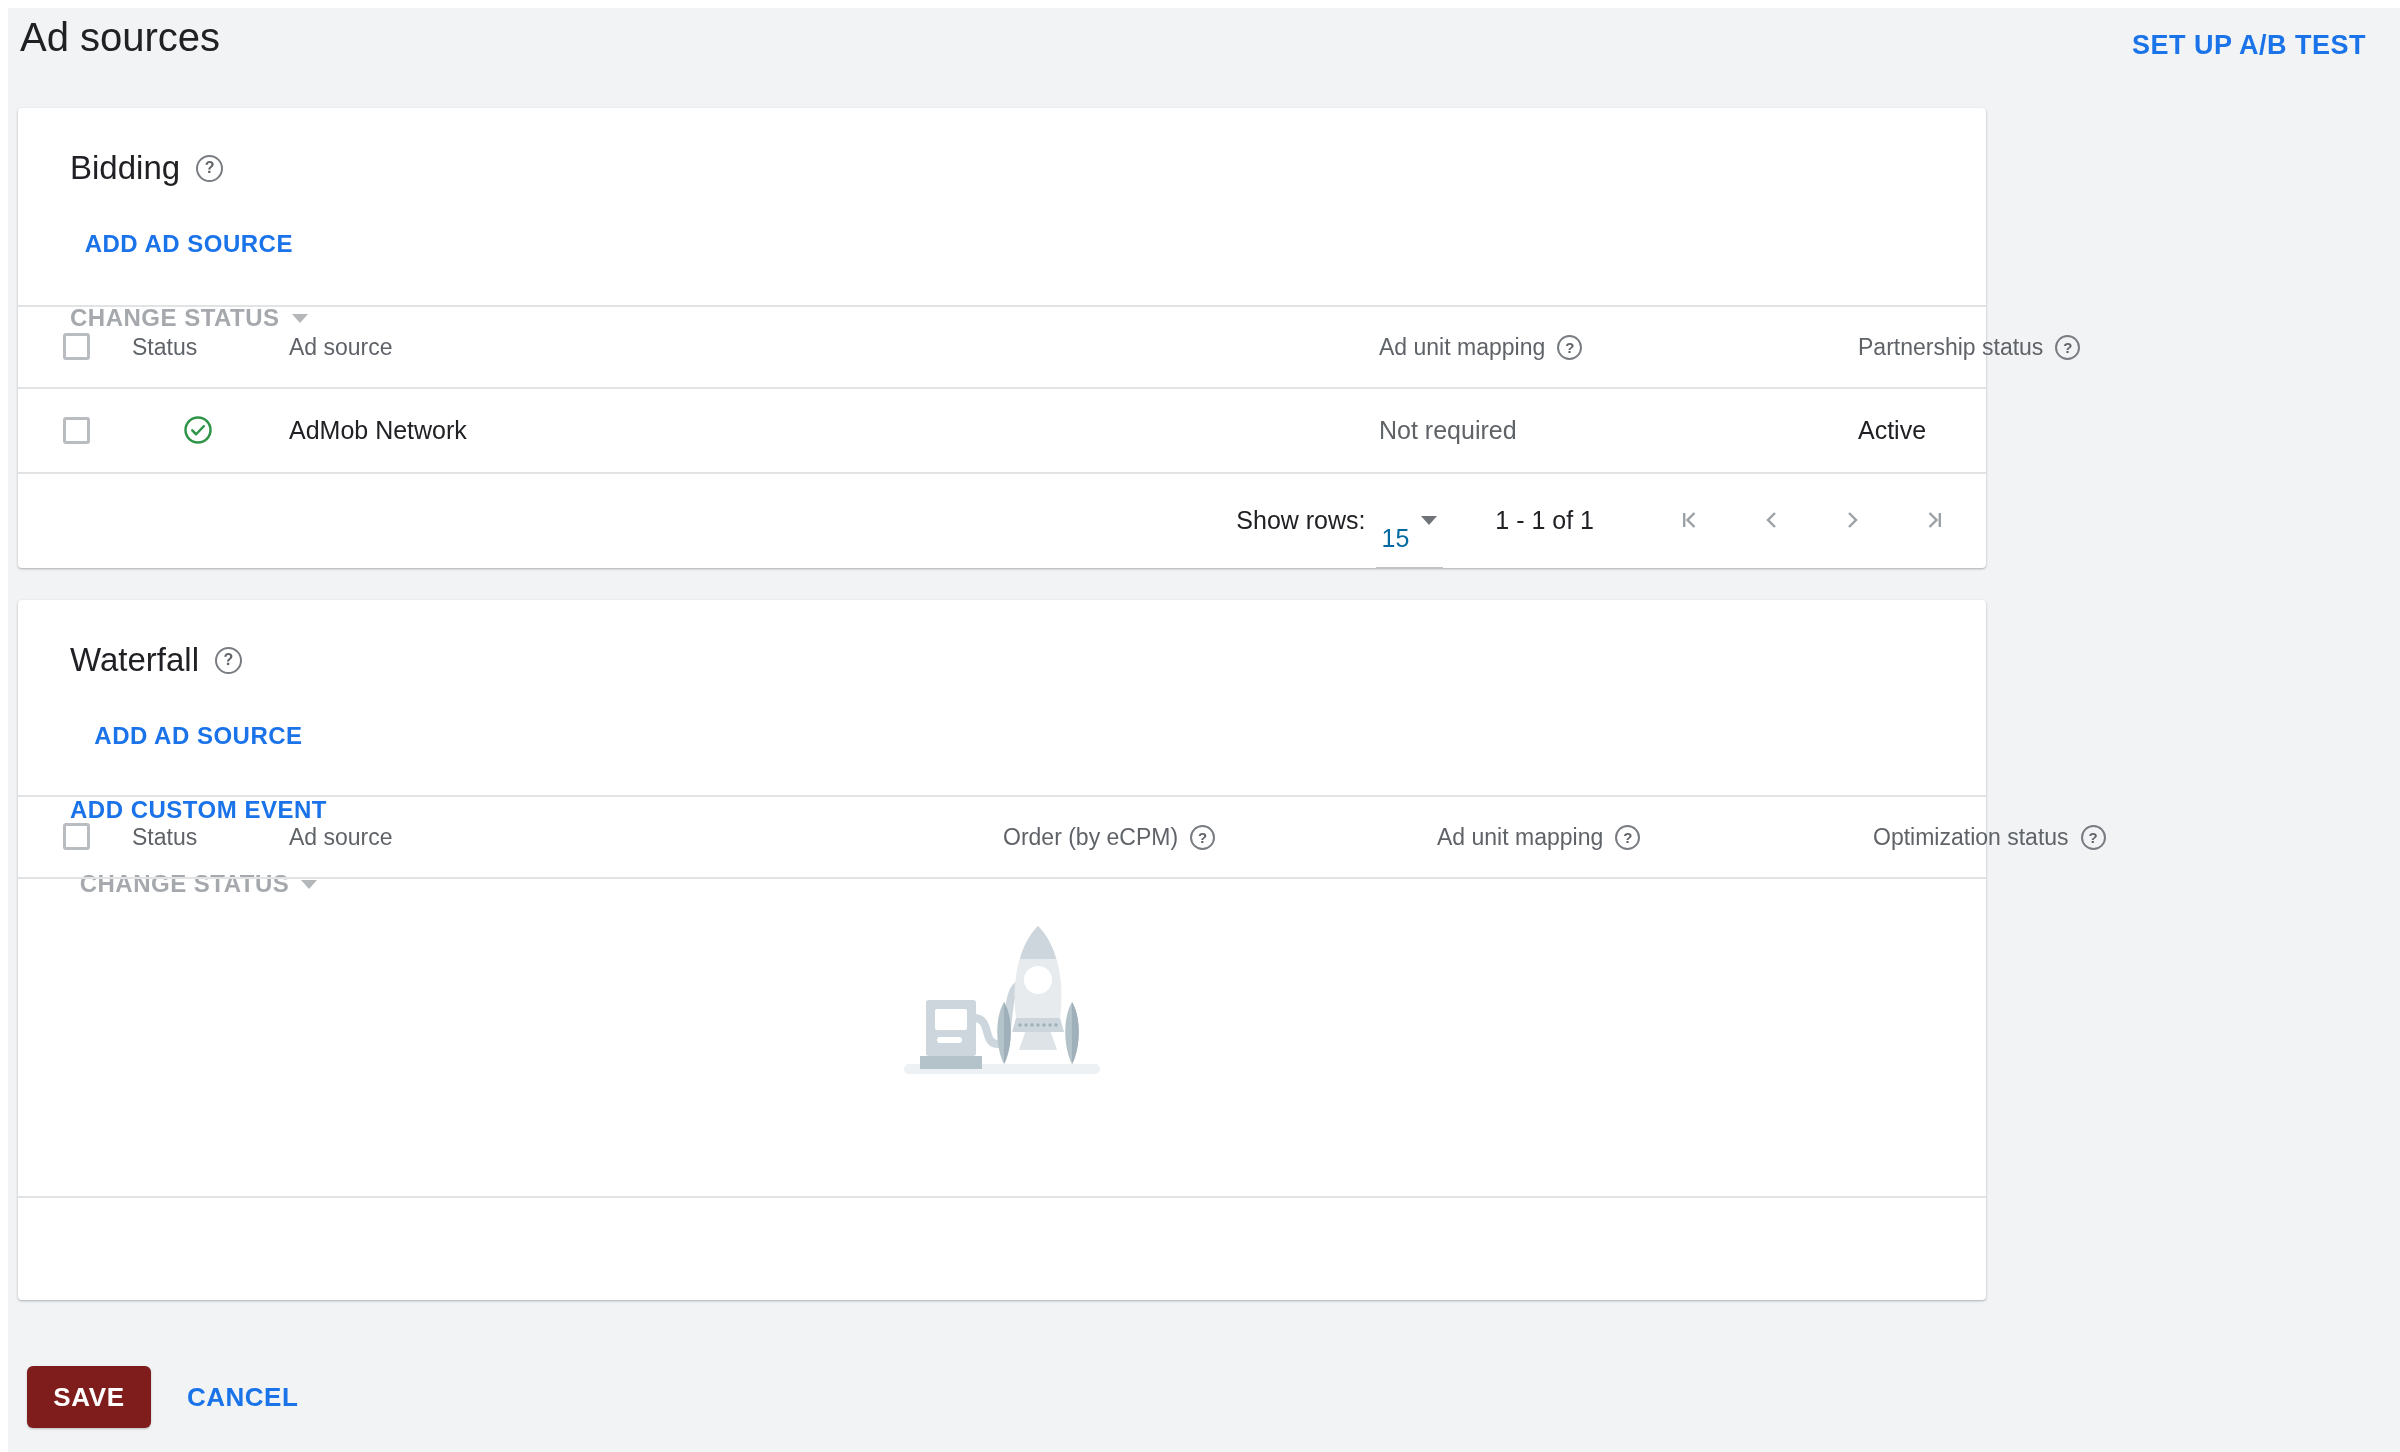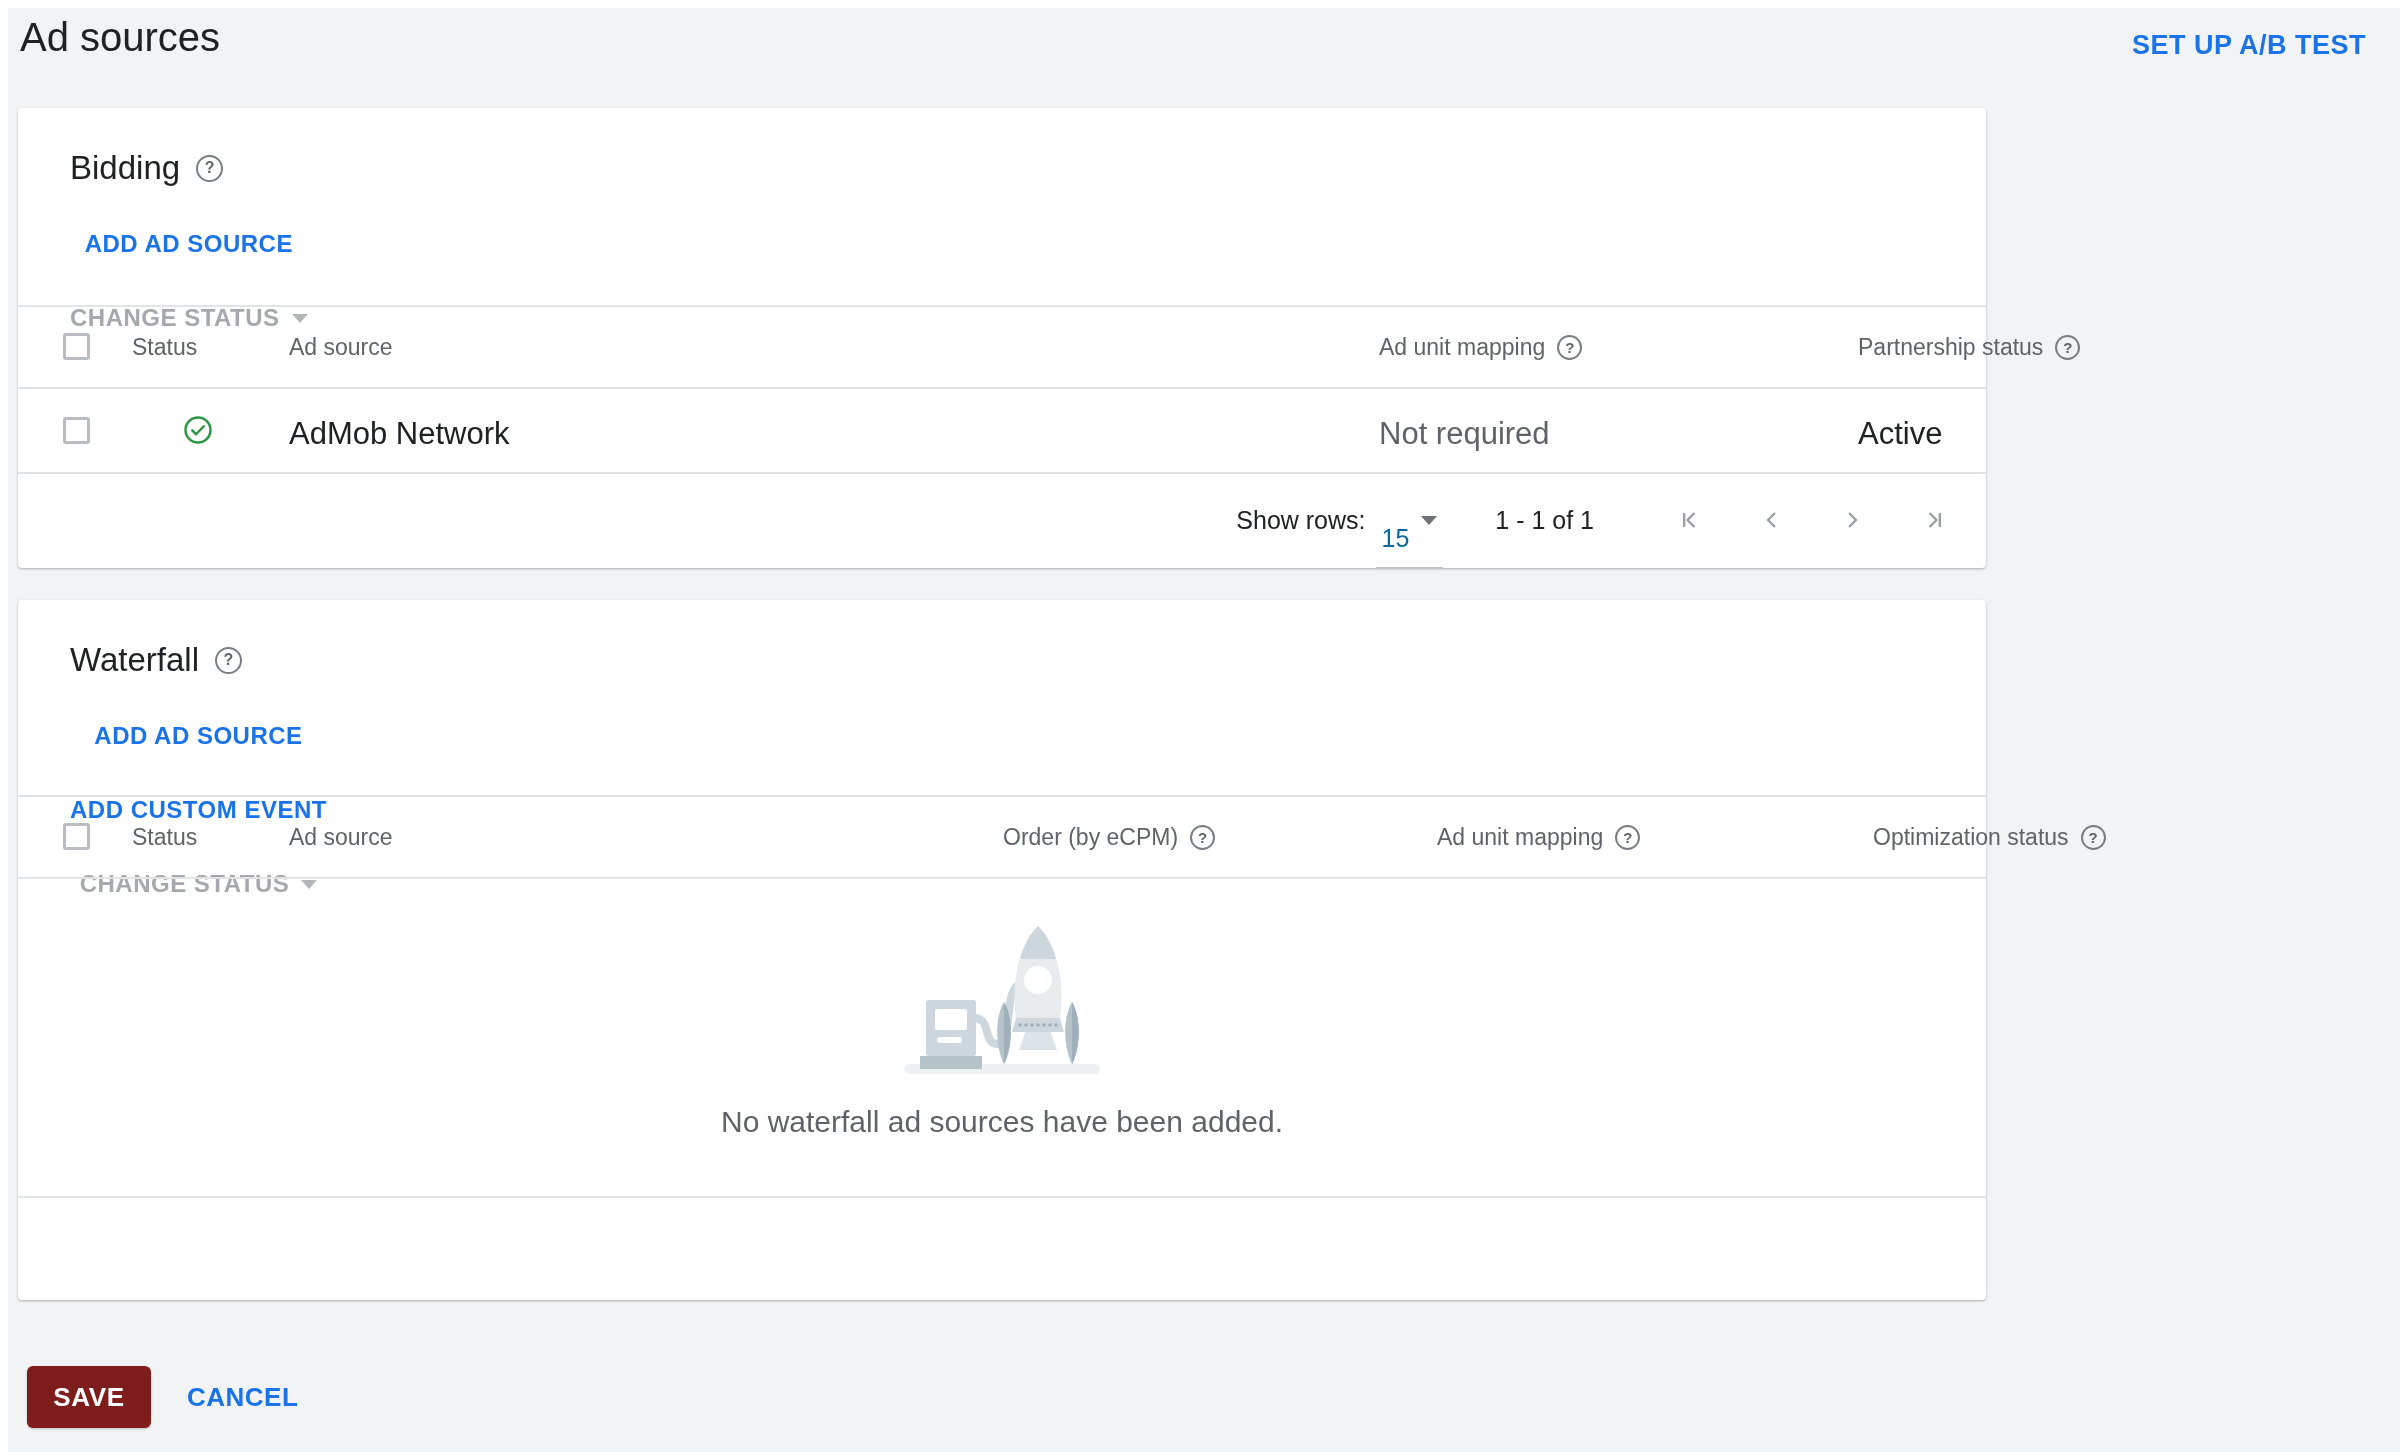--- a/index.html
+++ b/index.html
@@ -57,21 +57,21 @@
     border-left:8px solid transparent; border-right:8px solid transparent;
     border-top:9px solid #b4b7ba;
   }
 
   .hline { position:absolute; left:0; width:100%; height:2px; background:#e1e3e5; }
 
   .cell {
     position:absolute; display:flex; align-items:center; gap:12px;
     font-size:23px; color:#5f6368; white-space:nowrap;
   }
-  .cell.data { font-size:31px; color:#202124; }
+  .cell.data { font-size:25px; color:#202124; }
   .cell.muted { color:#5f6368; }
 
   .checkbox {
     position:absolute; width:27px; height:27px;
     border:3px solid #b9bcc0; border-radius:3px; background:#ffffff;
     cursor:pointer;
   }
 
   .status-ok { position:absolute; width:30px; height:30px; }
 
@@ -268,19 +268,18 @@
     <g fill="#9fb0ba">
       <circle cx="122" cy="109" r="1.7"></circle>
         <circle cx="128" cy="109" r="1.7"></circle>
         <circle cx="134" cy="109" r="1.7"></circle>
       <circle cx="140" cy="109" r="1.7"></circle>
         <circle cx="146" cy="109" r="1.7"></circle>
         <circle cx="152" cy="109" r="1.7"></circle>
       <circle cx="158" cy="109" r="1.7"></circle>
     </g>
   </svg>
-  <div class="empty-message">No waterfall ad sources have been added.</div>
 
   <div class="hline" style="top:596px;"></div>
 </div>
 
 <button class="save-btn">SAVE</button>
 <div class="cancel-link">CANCEL</div>
 
 </body></html>

